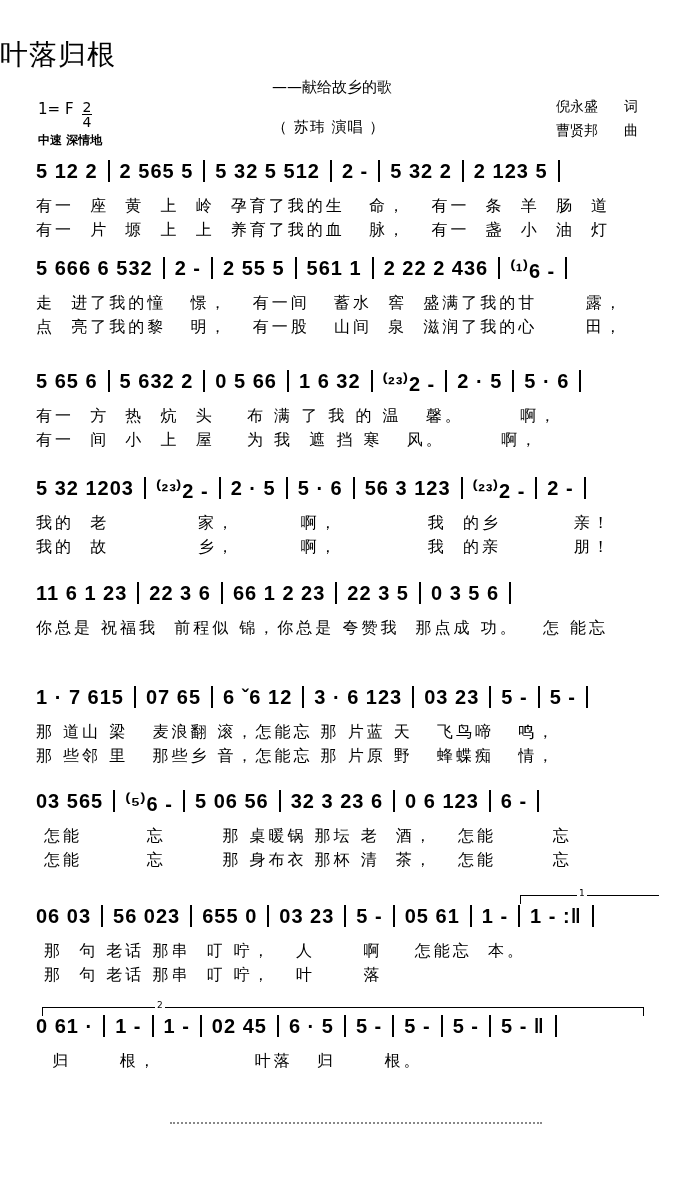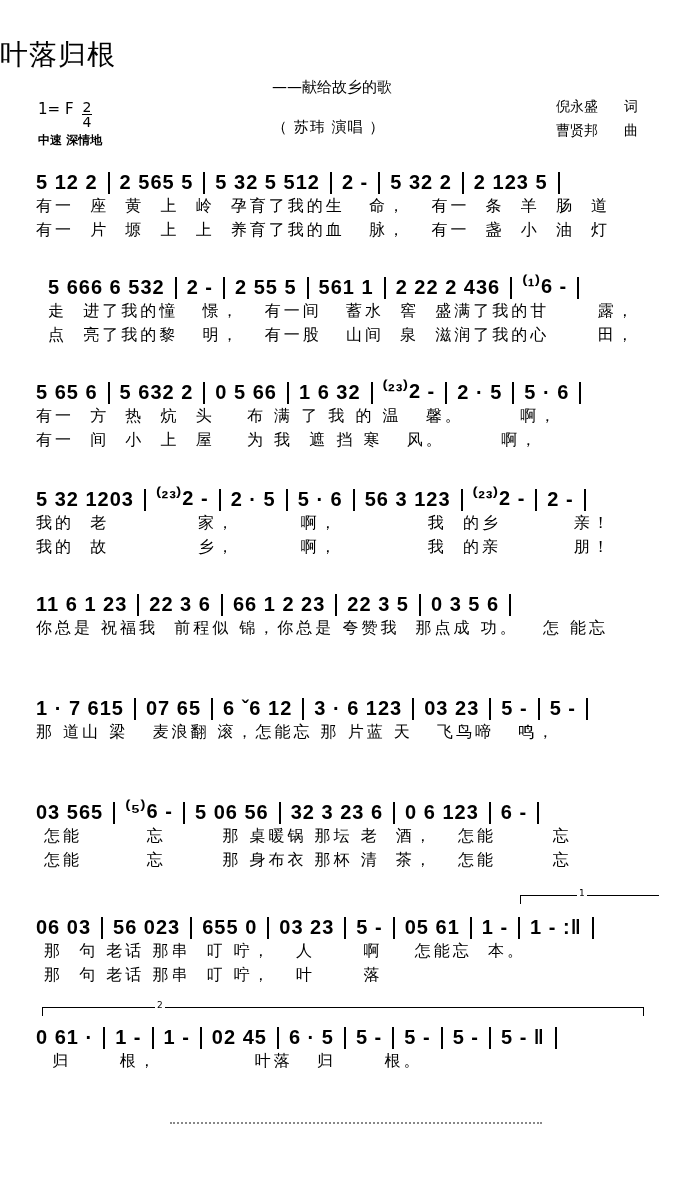--- a/index.html
+++ b/index.html
@@ -13,21 +13,21 @@
   .frac { display: inline-flex; flex-direction: column; align-items: center; margin-left: 8px; font-size: 14px; line-height: 14px; }
   .frac .num { border-bottom: 1px solid #000; padding: 0 1px; }
   .tempo { position: absolute; top: 132px; left: 38px; font-size: 12px; font-weight: bold; }
   .credits { position: absolute; top: 94px; left: 556px; font-size: 14px; line-height: 24px; font-family: "DejaVu Serif", serif; }
   .credit-row { display: flex; gap: 16px; }
   .credit-role { margin-left: 10px; }
 
   .system { position: absolute; left: 36px; width: 624px; }
   .notes { position: relative; height: 34px; white-space: nowrap;
            font-family: "Liberation Sans", sans-serif; font-weight: bold; font-size: 20px;
-           letter-spacing: 1px; display: flex; align-items: flex-end; }
+           letter-spacing: 1px; display: flex; }
   .notes .seg { display: inline-block; }
   .bar { display: inline-block; width: 2px; height: 22px; background: #000; margin: 0 10px; vertical-align: bottom; }
   .lyr { font-family: "DejaVu Serif", serif; font-size: 16px; letter-spacing: 3px; white-space: pre; height: 24px; line-height: 24px; }
   .volta { position: absolute; border-top: 1px solid #000; border-left: 1px solid #000; height: 8px; font-size: 9px; }
   .volta span { position: absolute; top: -8px; background: #fff; padding: 0 2px; }
   .volta.r { border-right: 1px solid #000; }
   .footer-noise { position: absolute; top: 1122px; left: 170px; width: 372px; height: 2px;
                   border-top: 2px dotted #888; }
 </style>
 </head>
@@ -69,21 +69,21 @@
         <span class="seg">2 -</span>
         <span class="bar"></span>
         <span class="seg">5 32 2</span>
         <span class="bar"></span>
         <span class="seg">2 123 5</span>
         <span class="bar"></span>
       </div>
       <div class="lyr">有一  座  黄  上  岭  孕育了我的生   命，   有一  条  羊  肠  道</div>
       <div class="lyr">有一  片  塬  上  上  养育了我的血   脉，   有一  盏  小  油  灯</div>
     </div>
-    <div class="system" style="top: 265px; margin-left: 12px;">
+    <div class="system" style="top: 257px;">
       <div class="notes">
         <span class="seg">5 666 6 532</span>
         <span class="bar"></span>
         <span class="seg">2 -</span>
         <span class="bar"></span>
         <span class="seg">2 55 5</span>
         <span class="bar"></span>
         <span class="seg">561 1</span>
         <span class="bar"></span>
         <span class="seg">2 22 2 436</span>
@@ -160,20 +160,21 @@
         <span class="seg">3 · 6 123</span>
         <span class="bar"></span>
         <span class="seg">03 23</span>
         <span class="bar"></span>
         <span class="seg">5 -</span>
         <span class="bar"></span>
         <span class="seg">5 -</span>
         <span class="bar"></span>
       </div>
       <div class="lyr">那 道山 梁   麦浪翻 滚，怎能忘 那 片蓝 天   飞鸟啼   鸣，</div>
+      <div class="lyr">那 些邻 里   那些乡 音，怎能忘 那 片原 野   蜂蝶痴   情，</div>
     </div>
     <div class="system" style="top: 790px;">
       <div class="notes">
         <span class="seg">03 565</span>
         <span class="bar"></span>
         <span class="seg">⁽⁵⁾6 -</span>
         <span class="bar"></span>
         <span class="seg">5 06 56</span>
         <span class="bar"></span>
         <span class="seg">32 3 23 6</span>

